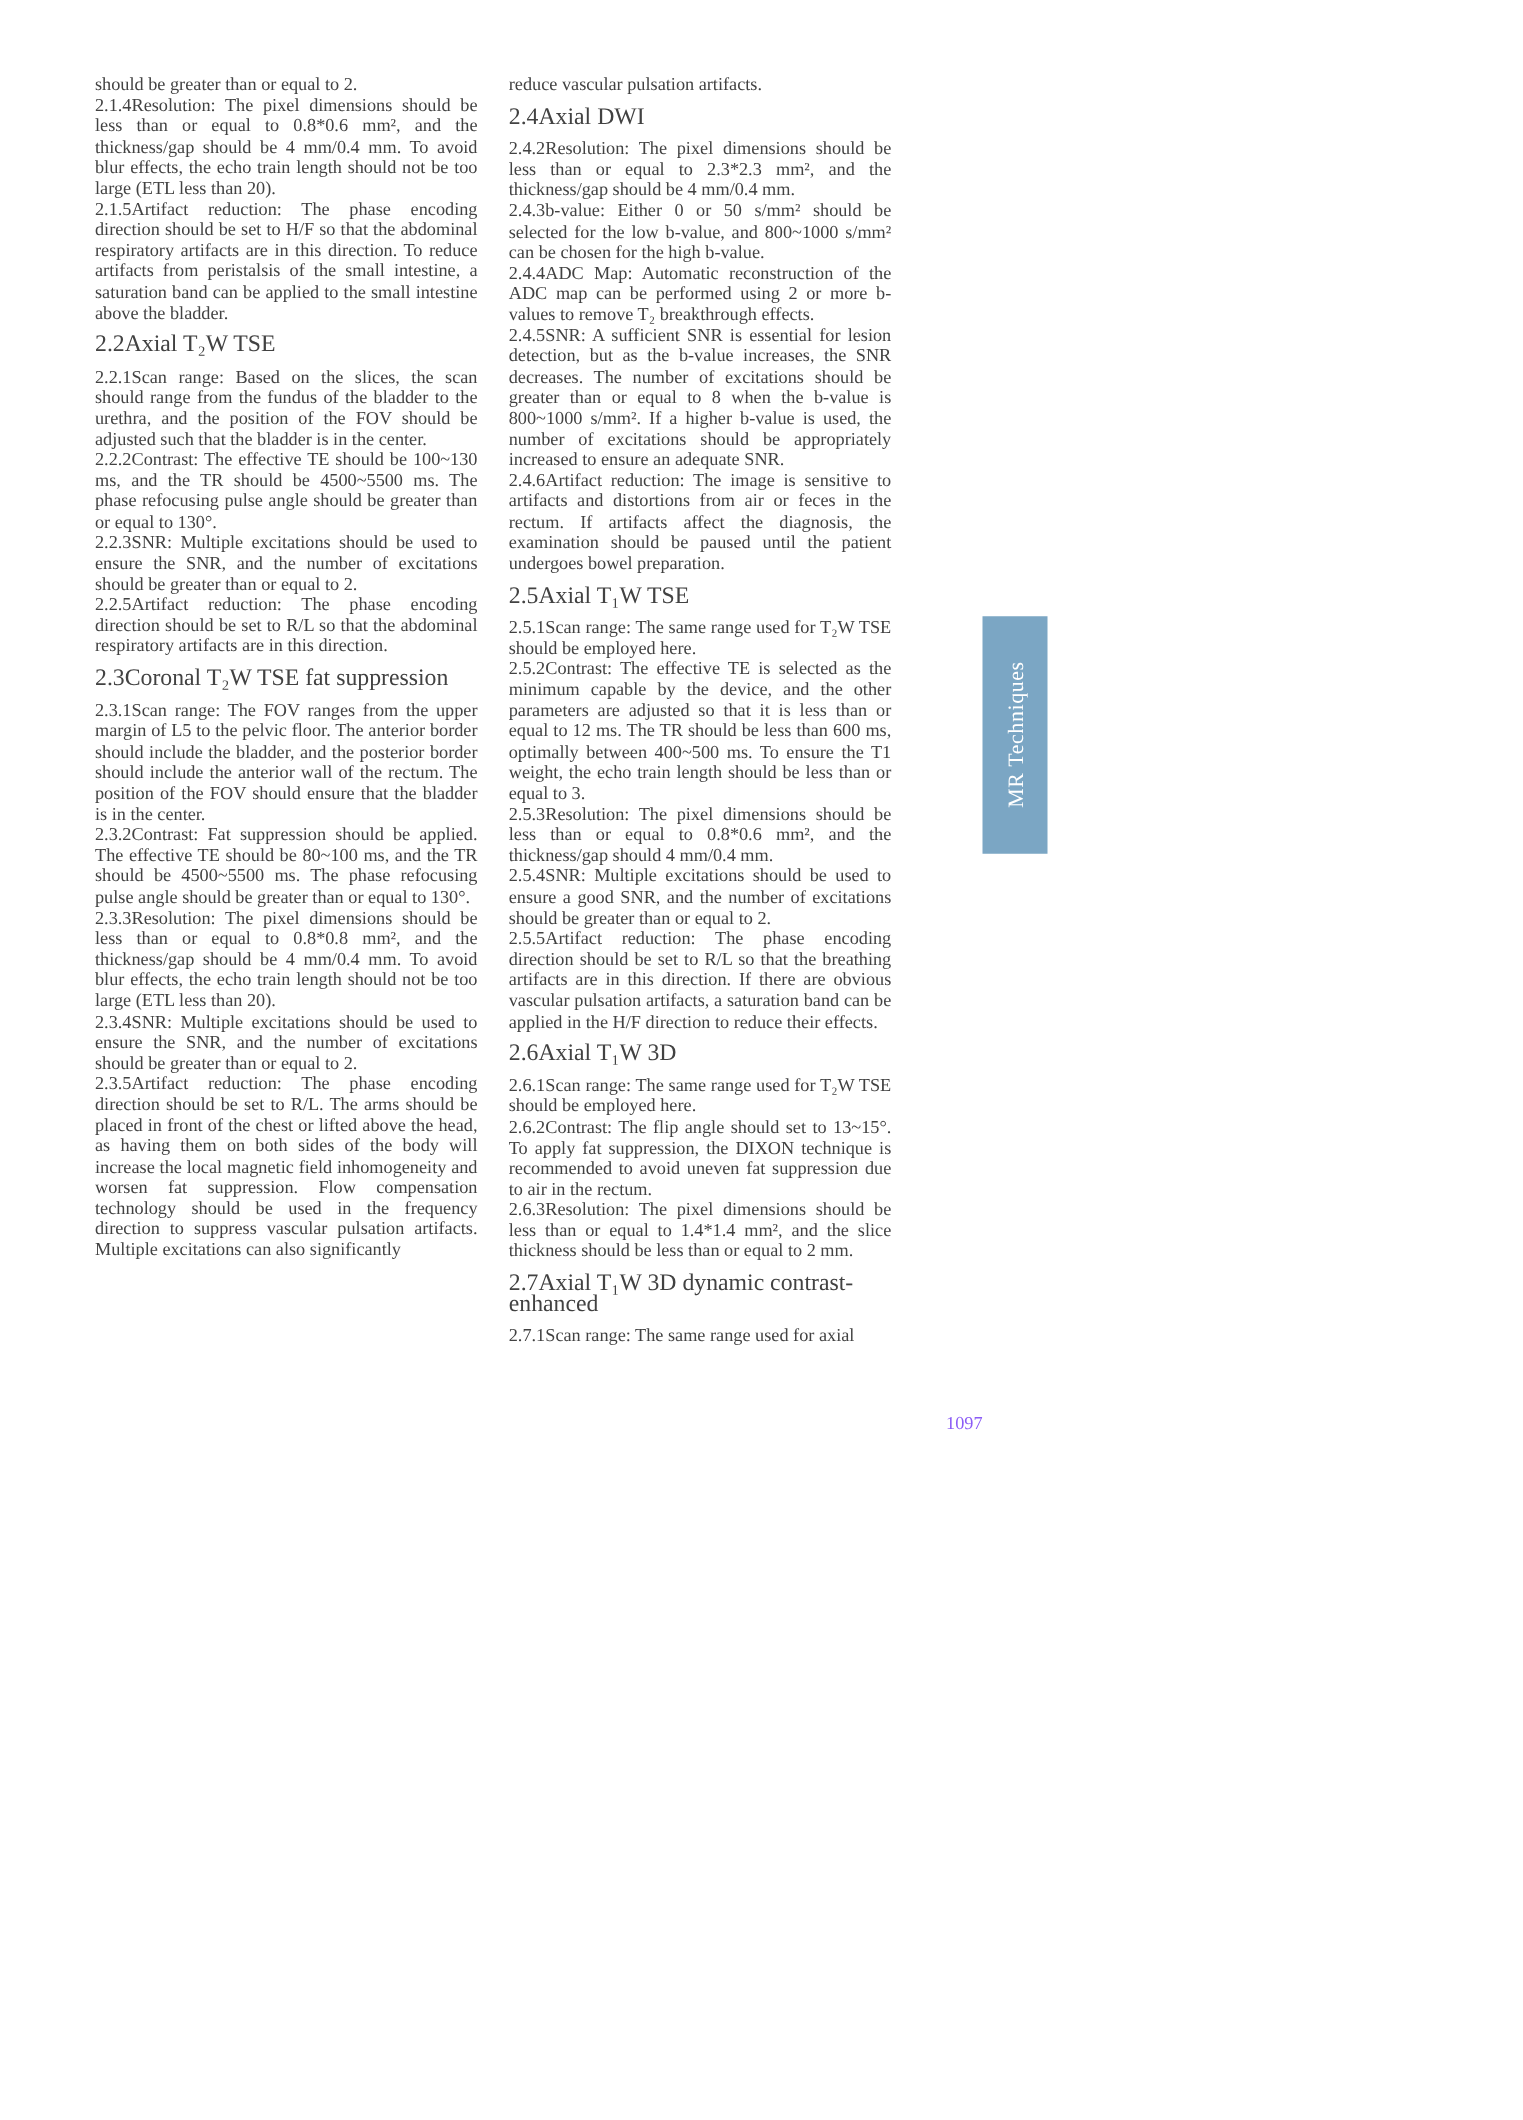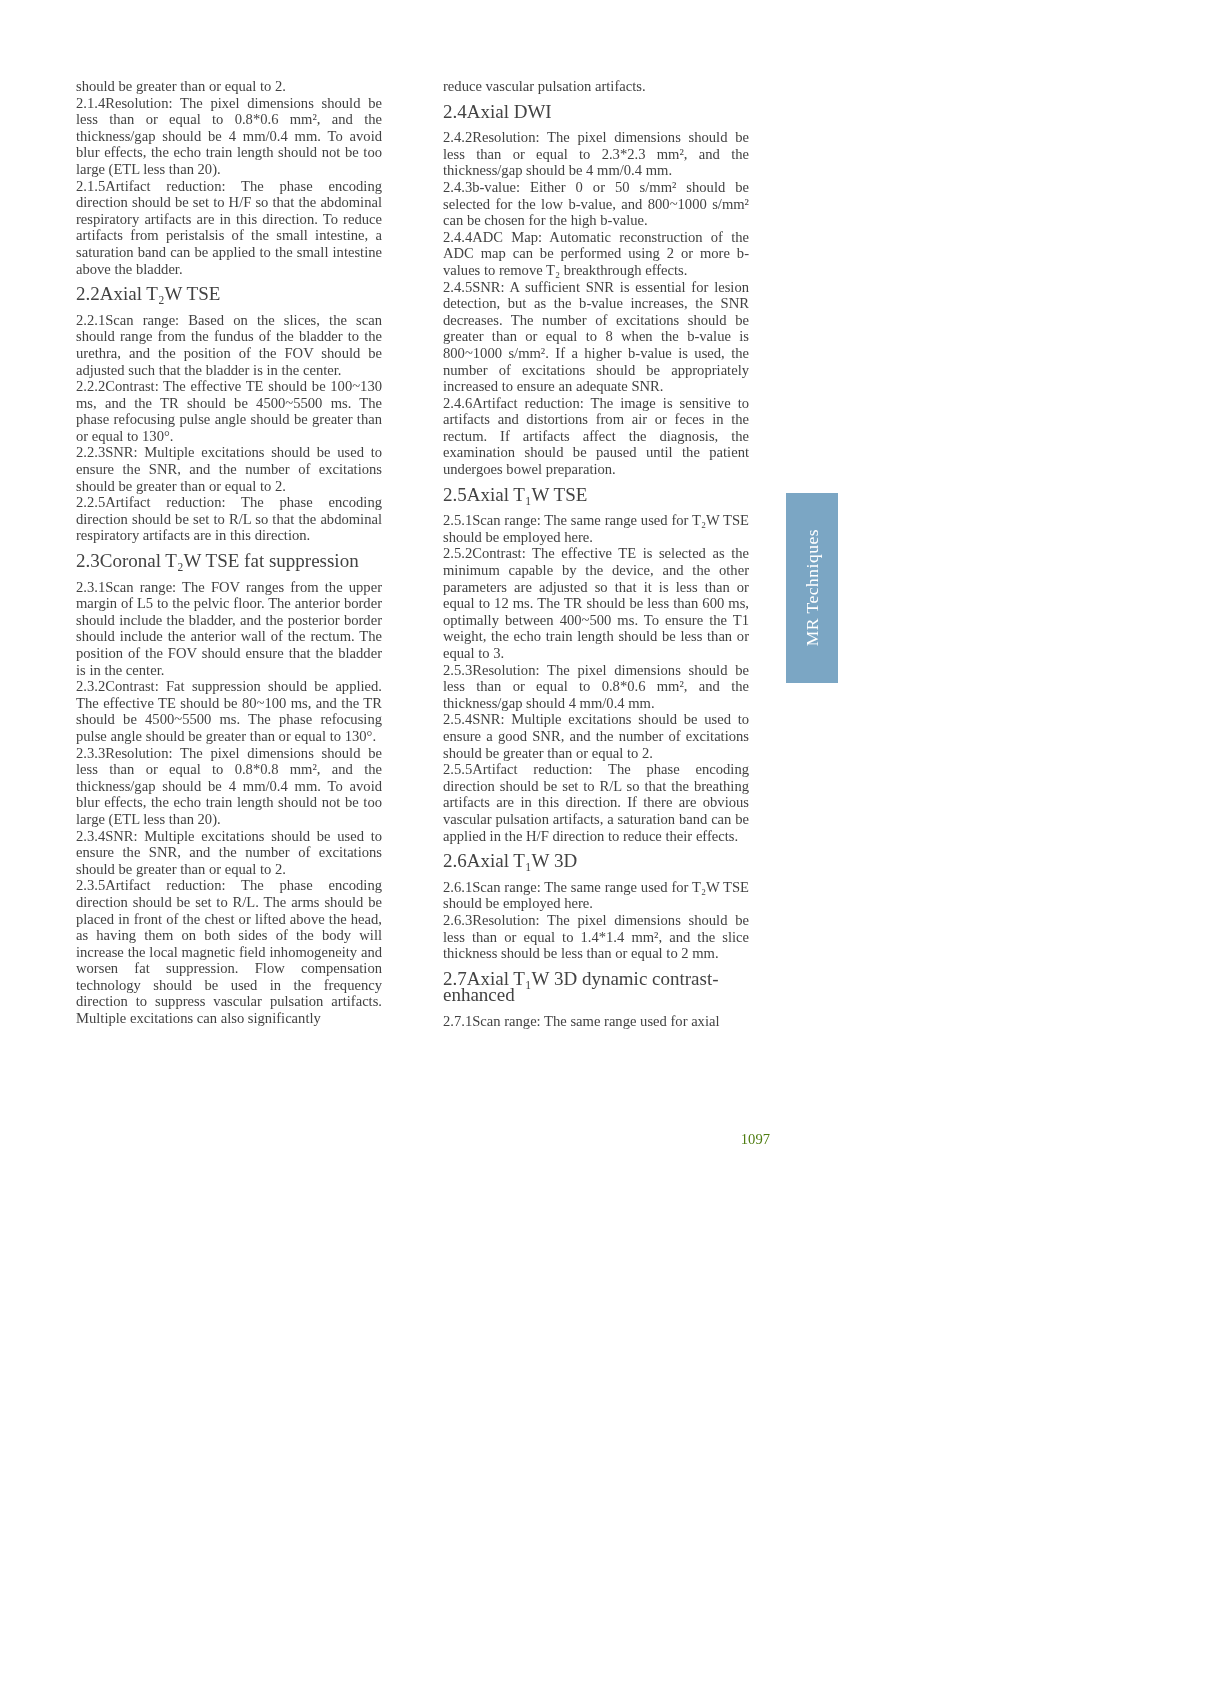--- a/index.html
+++ b/index.html
@@ -10,45 +10,44 @@
     background: #ffffff;
     font-family: "Liberation Serif", "DejaVu Serif", serif;
     color: #424242;
     overflow: hidden;
   }
   .content {
     position: absolute;
     left: 76px;
     top: 60px;
     display: flex;
-    gap: 61px;
-    margin-top: 18px;
+    gap: 25px;
   }
   .col {
     width: 306px;
     font-size: 14.6px;
     line-height: 16.6px;
     text-align: justify;
   }
   .para { margin: 0; }
   .heading {
     margin: 9px 0;
     font-size: 19px;
     font-weight: normal;
     text-align: left;
     line-height: 16.6px;
   }
   .page-number {
     position: absolute;
     top: 1131px;
-    left: 620px;
+    left: 636px;
     width: 150px;
     text-align: right;
     font-size: 14.6px;
-    color: #4d7c0f;
+    color: #8b5cf6;
   }
   .side-tab {
     position: absolute;
     left: 786px;
     top: 493px;
     width: 52px;
     height: 190px;
     display: flex;
     align-items: center;
     justify-content: center;
@@ -93,20 +92,21 @@
         <p class="para">2.4.5SNR: A sufficient SNR is essential for lesion detection, but as the b-value increases, the SNR decreases. The number of excitations should be greater than or equal to 8 when the b-value is 800~1000 s/mm². If a higher b-value is used, the number of excitations should be appropriately increased to ensure an adequate SNR.</p>
         <p class="para">2.4.6Artifact reduction: The image is sensitive to artifacts and distortions from air or feces in the rectum. If artifacts affect the diagnosis, the examination should be paused until the patient undergoes bowel preparation.</p>
         <h3 class="heading">2.5Axial T₁W TSE</h3>
         <p class="para">2.5.1Scan range: The same range used for T₂W TSE should be employed here.</p>
         <p class="para">2.5.2Contrast: The effective TE is selected as the minimum capable by the device, and the other parameters are adjusted so that it is less than or equal to 12 ms. The TR should be less than 600 ms, optimally between 400~500 ms. To ensure the T1 weight, the echo train length should be less than or equal to 3.</p>
         <p class="para">2.5.3Resolution: The pixel dimensions should be less than or equal to 0.8*0.6 mm², and the thickness/gap should 4 mm/0.4 mm.</p>
         <p class="para">2.5.4SNR: Multiple excitations should be used to ensure a good SNR, and the number of excitations should be greater than or equal to 2.</p>
         <p class="para">2.5.5Artifact reduction: The phase encoding direction should be set to R/L so that the breathing artifacts are in this direction. If there are obvious vascular pulsation artifacts, a saturation band can be applied in the H/F direction to reduce their effects.</p>
         <h3 class="heading">2.6Axial T₁W 3D</h3>
         <p class="para">2.6.1Scan range: The same range used for T₂W TSE should be employed here.</p>
+        <p class="para">2.6.2Contrast: The flip angle should set to 13~15°. To apply fat suppression, the DIXON technique is recommended to avoid uneven fat suppression due to air in the rectum.</p>
         <p class="para">2.6.3Resolution: The pixel dimensions should be less than or equal to 1.4*1.4 mm², and the slice thickness should be less than or equal to 2 mm.</p>
         <h3 class="heading">2.7Axial T₁W 3D dynamic contrast-enhanced</h3>
         <p class="para">2.7.1Scan range: The same range used for axial</p>
       </div>
   </div>
 
   <div class="side-tab" style="background-color: rgb(123, 166, 196);">
     <span class="tab-label" style="color: rgb(255, 255, 255);">MR Techniques</span>
   </div>
 

